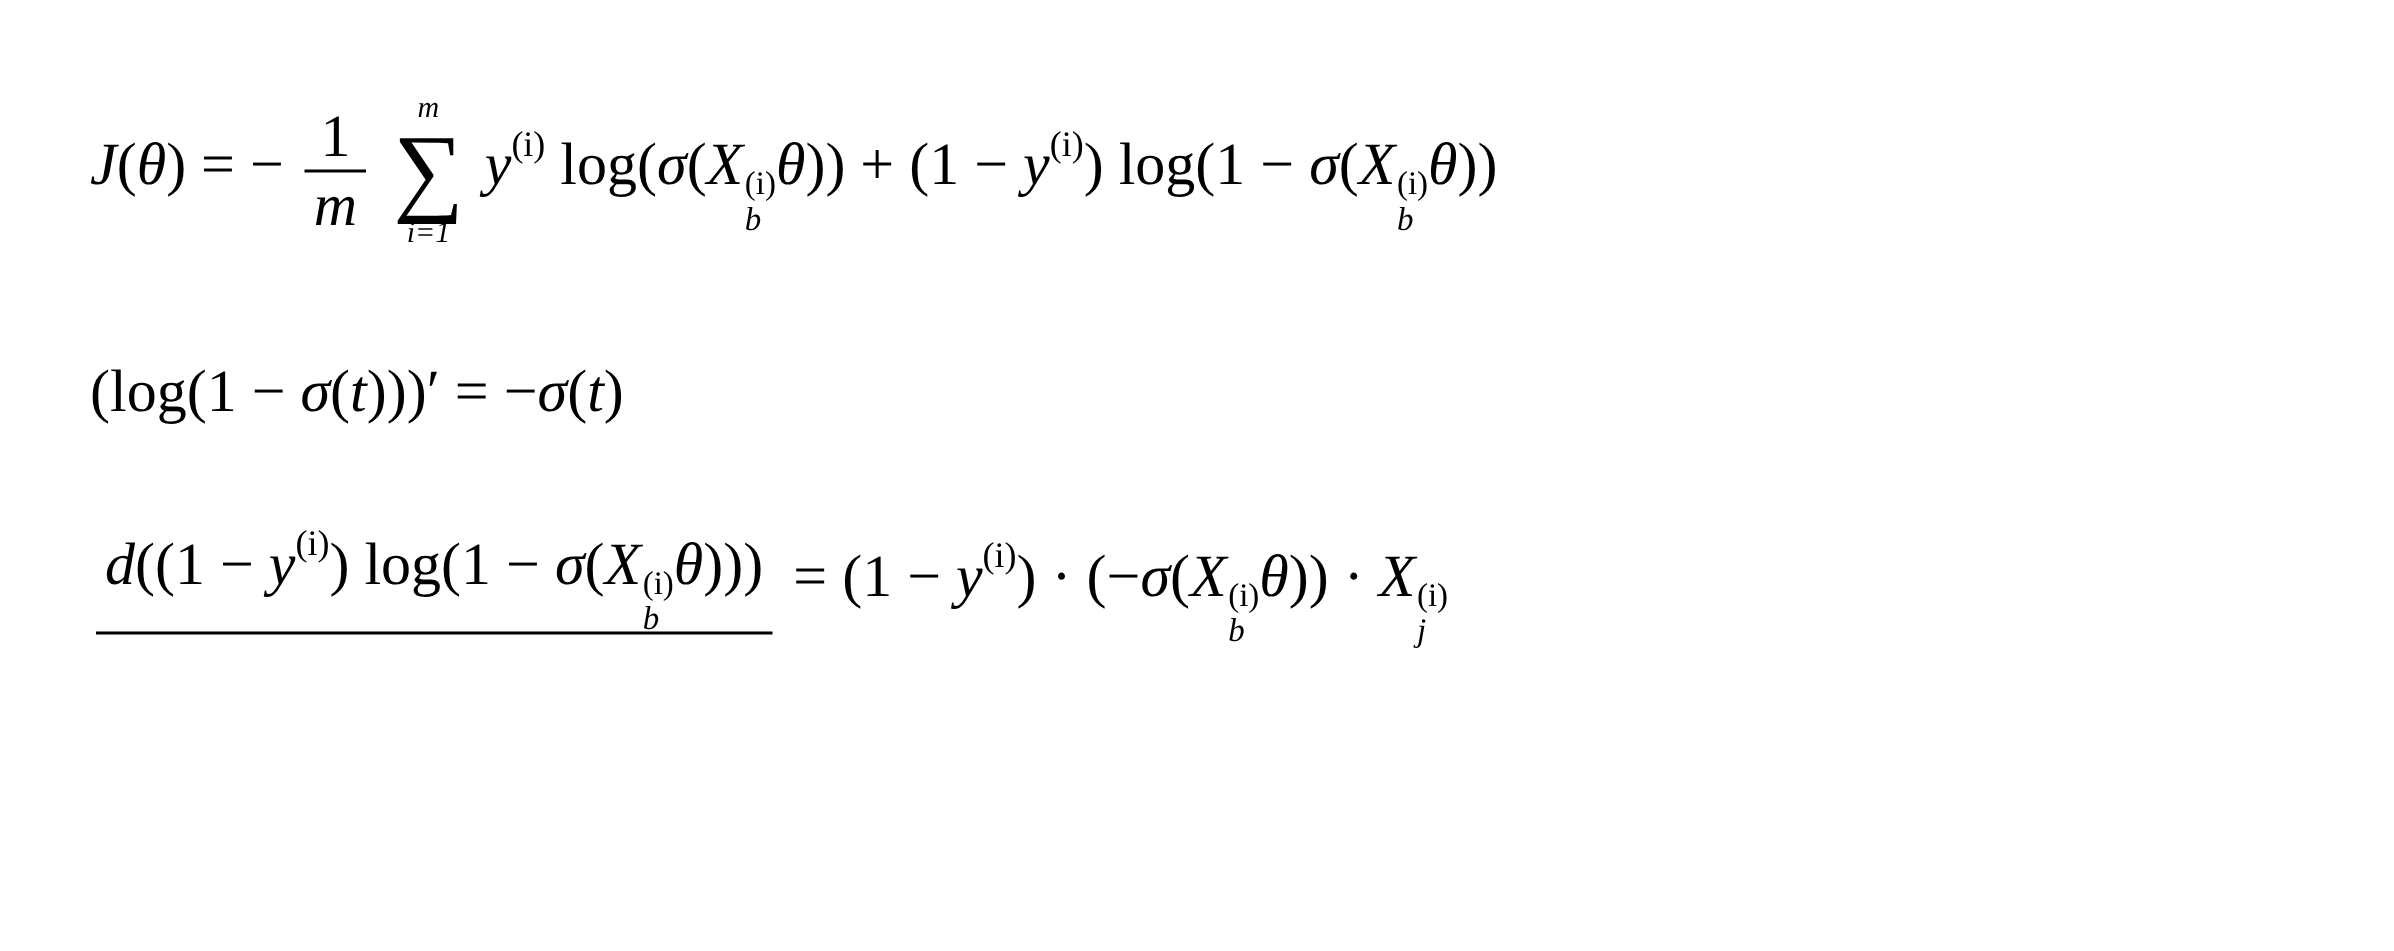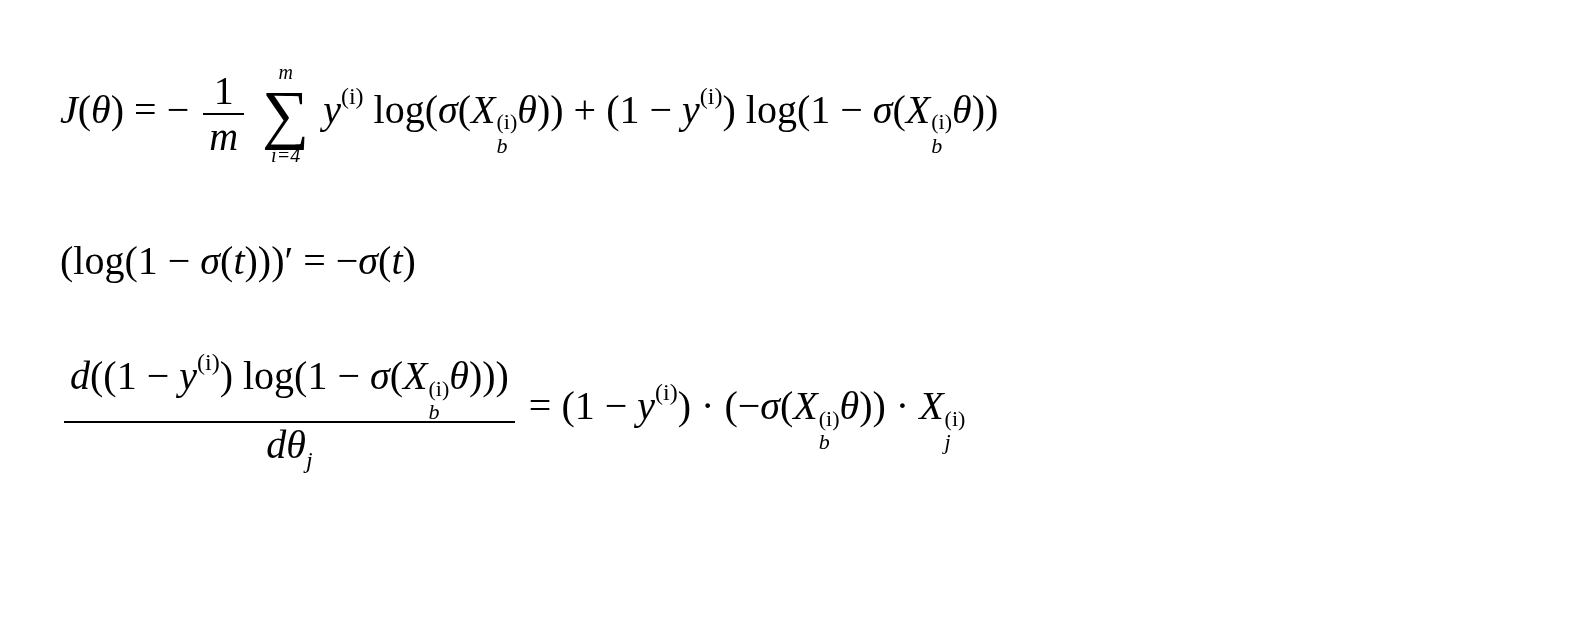--- a/index.html
+++ b/index.html
@@ -76,21 +76,21 @@
 
 <div class="line">
   <span class="it">J</span><span>(</span><span class="it">θ</span><span>)</span><span> = </span><span>−</span>
   <span class="frac">
     <span class="num">1</span>
     <span class="den it">m</span>
   </span>
   <span class="sum">
     <span class="above">m</span>
     <span class="sigma">∑</span>
-    <span class="below">i=4</span>
+    <span class="below">i=1</span>
   </span>
   <span class="it">y</span><sup>(i)</sup><span> log(</span><span class="it">σ</span><span>(</span><span class="it">X</span><span class="ss">
       <span class="sup">(i)</span>
       <span class="sub it">b</span>
     </span><span class="it">θ</span><span>))</span><span> + </span><span>(</span><span>1 − </span><span class="it">y</span><sup>(i)</sup><span>)</span><span> log(</span><span>1 − </span><span class="it">σ</span><span>(</span><span class="it">X</span><span class="ss">
       <span class="sup">(i)</span>
       <span class="sub it">b</span>
     </span><span class="it">θ</span><span>))</span>
 </div>
 
@@ -99,23 +99,20 @@
 </div>
 
 <div class="line line3">
   <span class="frac" style="text-align:center;">
     <span class="num">
       <span class="it">d</span><span>(</span><span>(1 − </span><span class="it">y</span><sup>(i)</sup><span>)</span><span> log(</span><span>1 − </span><span class="it">σ</span><span>(</span><span class="it">X</span><span class="ss">
           <span class="sup">(i)</span>
           <span class="sub it">b</span>
         </span><span class="it">θ</span><span>)))</span>
     </span>
-    <span class="den">
-      <span class="it">d</span><span class="it">θ</span><sub class="it">j</sub>
-    </span>
   </span>
   <span> = </span><span>(</span><span>1 − </span><span class="it">y</span><sup>(i)</sup><span>)</span><span> · </span><span>(−</span><span class="it">σ</span><span>(</span><span class="it">X</span><span class="ss">
       <span class="sup">(i)</span>
       <span class="sub it">b</span>
     </span><span class="it">θ</span><span>))</span><span> · </span><span class="it">X</span><span class="ss">
       <span class="sup">(i)</span>
       <span class="sub it">j</span>
     </span>
 </div>
 

